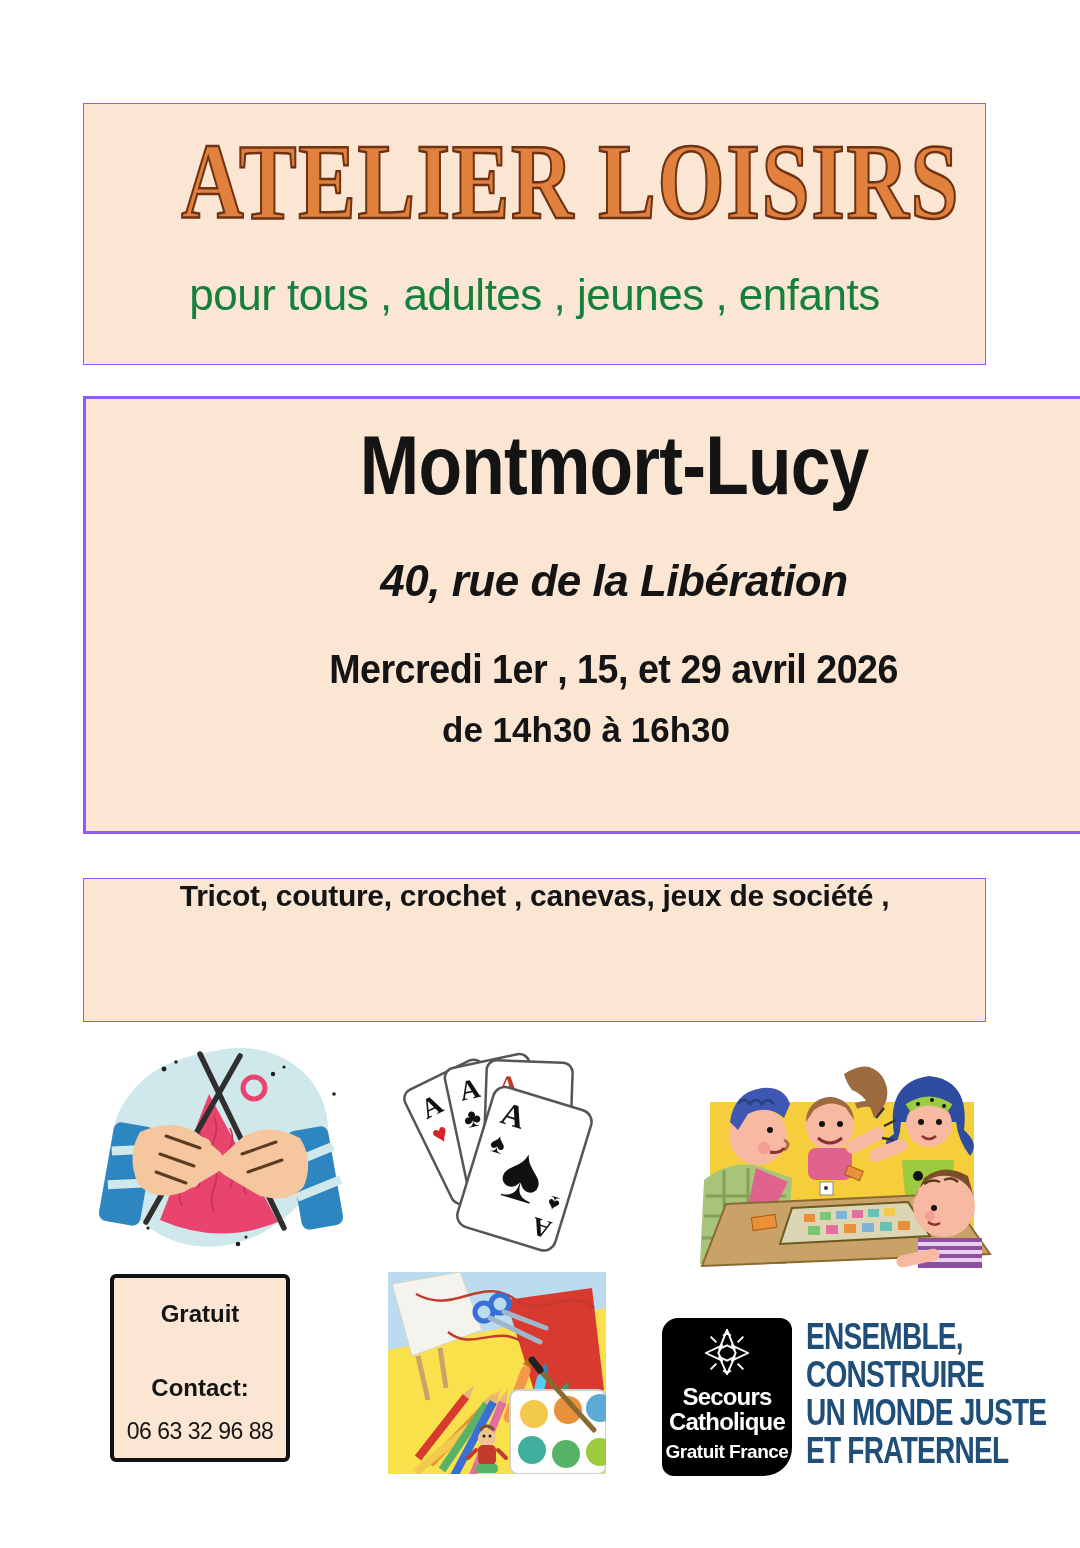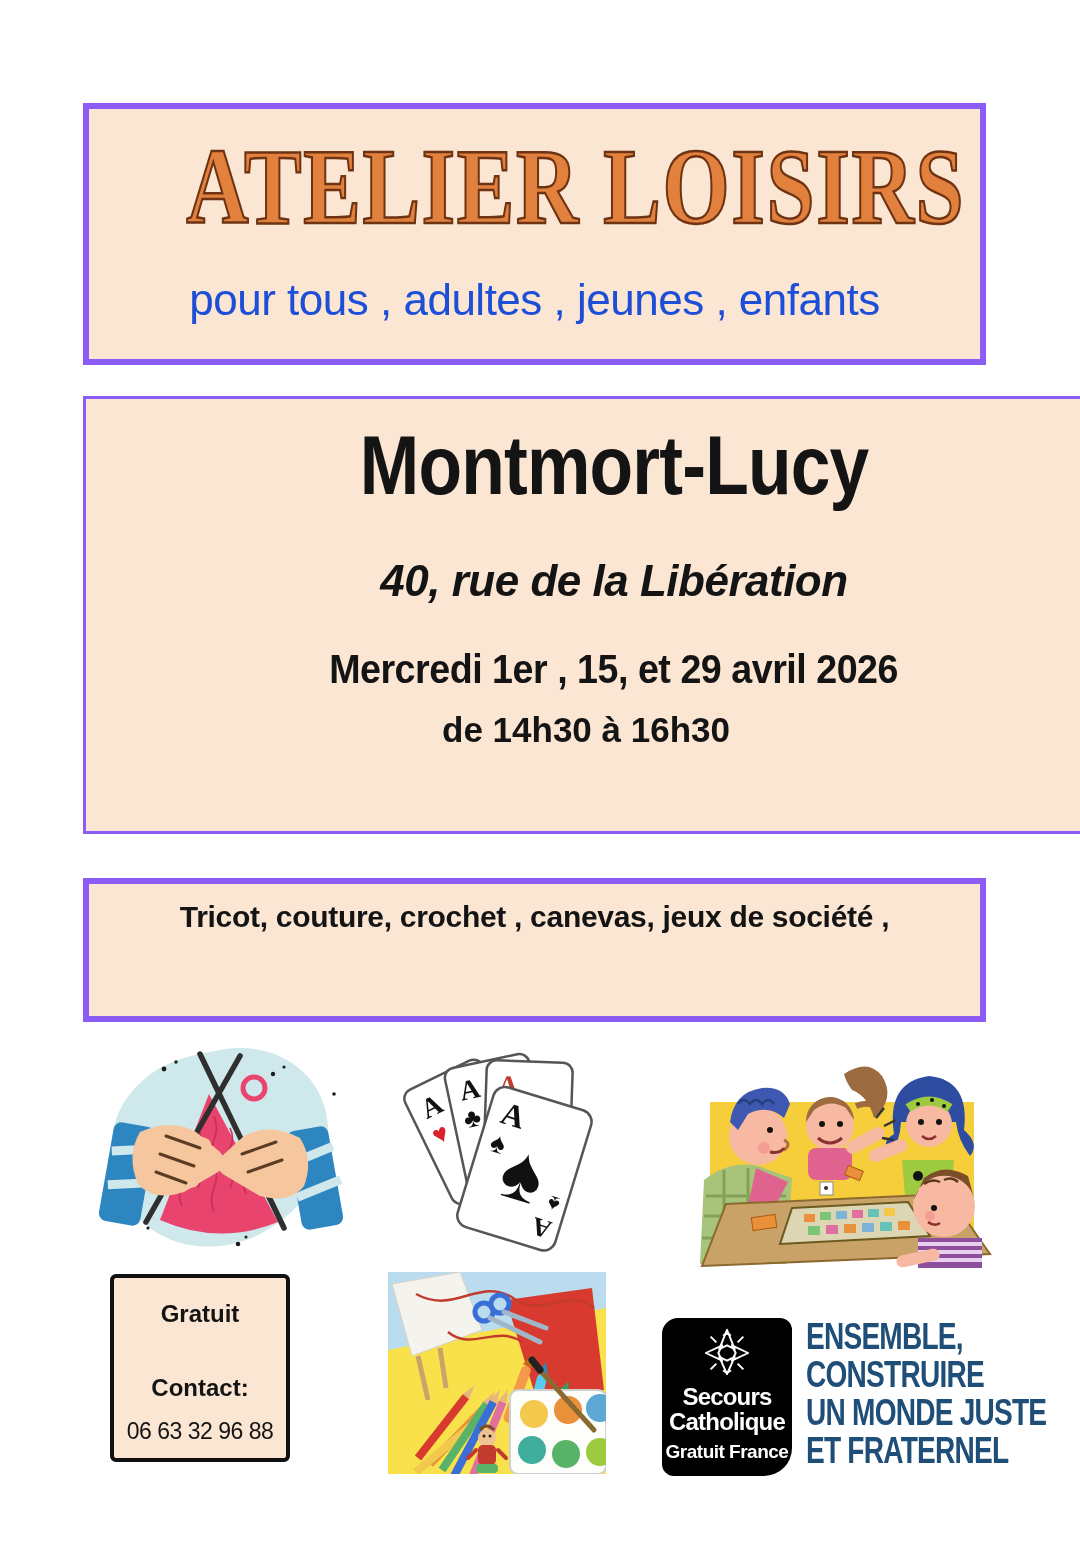--- a/index.html
+++ b/index.html
@@ -1,38 +1,38 @@
 <!DOCTYPE html>
 <html><head>
 <meta charset="utf-8">
 <style>
   html,body{margin:0;padding:0;background:#ffffff;}
   #poster{
     position:relative;width:1080px;height:1548px;background:#ffffff;
     font-family:"Liberation Sans", sans-serif;color:#141414;overflow:hidden;
   }
-  .panel{position:absolute;background:#FBE5D3;border:6px solid #8b5cf6;box-sizing:border-box;text-align:center;}
+  .panel{position:absolute;background:#FBE5D3;border:1px solid #8b5cf6;box-sizing:border-box;text-align:center;}
   
   #header-box{left:83px;top:103px;width:903px;height:262px;}
   .big-title{display:inline-block;margin-top:18px;white-space:nowrap;
     font-family:"Liberation Serif", serif;font-weight:700;font-size:108px;line-height:120px;
     color:#E2813E;-webkit-text-stroke:2.5px #6E3312;letter-spacing:2px;transform:scaleX(0.80);}
-  .audience{margin-top:28px;font-size:44px;letter-spacing:-0.5px;color:#1d4ed8;}
+  .audience{margin-top:28px;font-size:44px;letter-spacing:-0.5px;color:#15803d;}
   
   #venue-box{left:83px;top:396px;width:1062px;height:438px;border-width:3px;}
   .city{display:inline-block;margin-top:14px;font-size:84px;font-weight:700;line-height:104px;
     letter-spacing:-1px;transform:scaleX(0.85);white-space:nowrap;}
   .address{margin-top:34px;font-size:44px;line-height:60px;font-weight:700;font-style:italic;letter-spacing:-0.5px;}
   .dates{display:inline-block;margin-top:30px;font-size:40px;line-height:56px;font-weight:700;
     letter-spacing:-0.5px;transform:scaleX(0.94);white-space:nowrap;}
   .hours{margin-top:8px;font-size:35px;line-height:50px;font-weight:700;transform:translateX(-28px);}
   
   #activities-box{left:83px;top:878px;width:903px;height:144px;}
   .act-line{font-size:30px;font-weight:700;letter-spacing:-0.3px;}
-  .act-line.l1{padding-top:16px;}
+  .act-line.l1{}
   .act-line.l2{margin-top:28px;}
   
   .illus{position:absolute;}
   #knitting-illus{left:88px;top:1036px;}
   #cards-illus{left:385px;top:1032px;}
   #family-illus{left:696px;top:1056px;}
   #craft-illus{left:388px;top:1272px;}
   
   #contact-card{left:110px;top:1274px;width:180px;height:188px;border:4px solid #111;border-radius:6px;}
   .free{margin-top:22px;font-size:24px;font-weight:700;}

